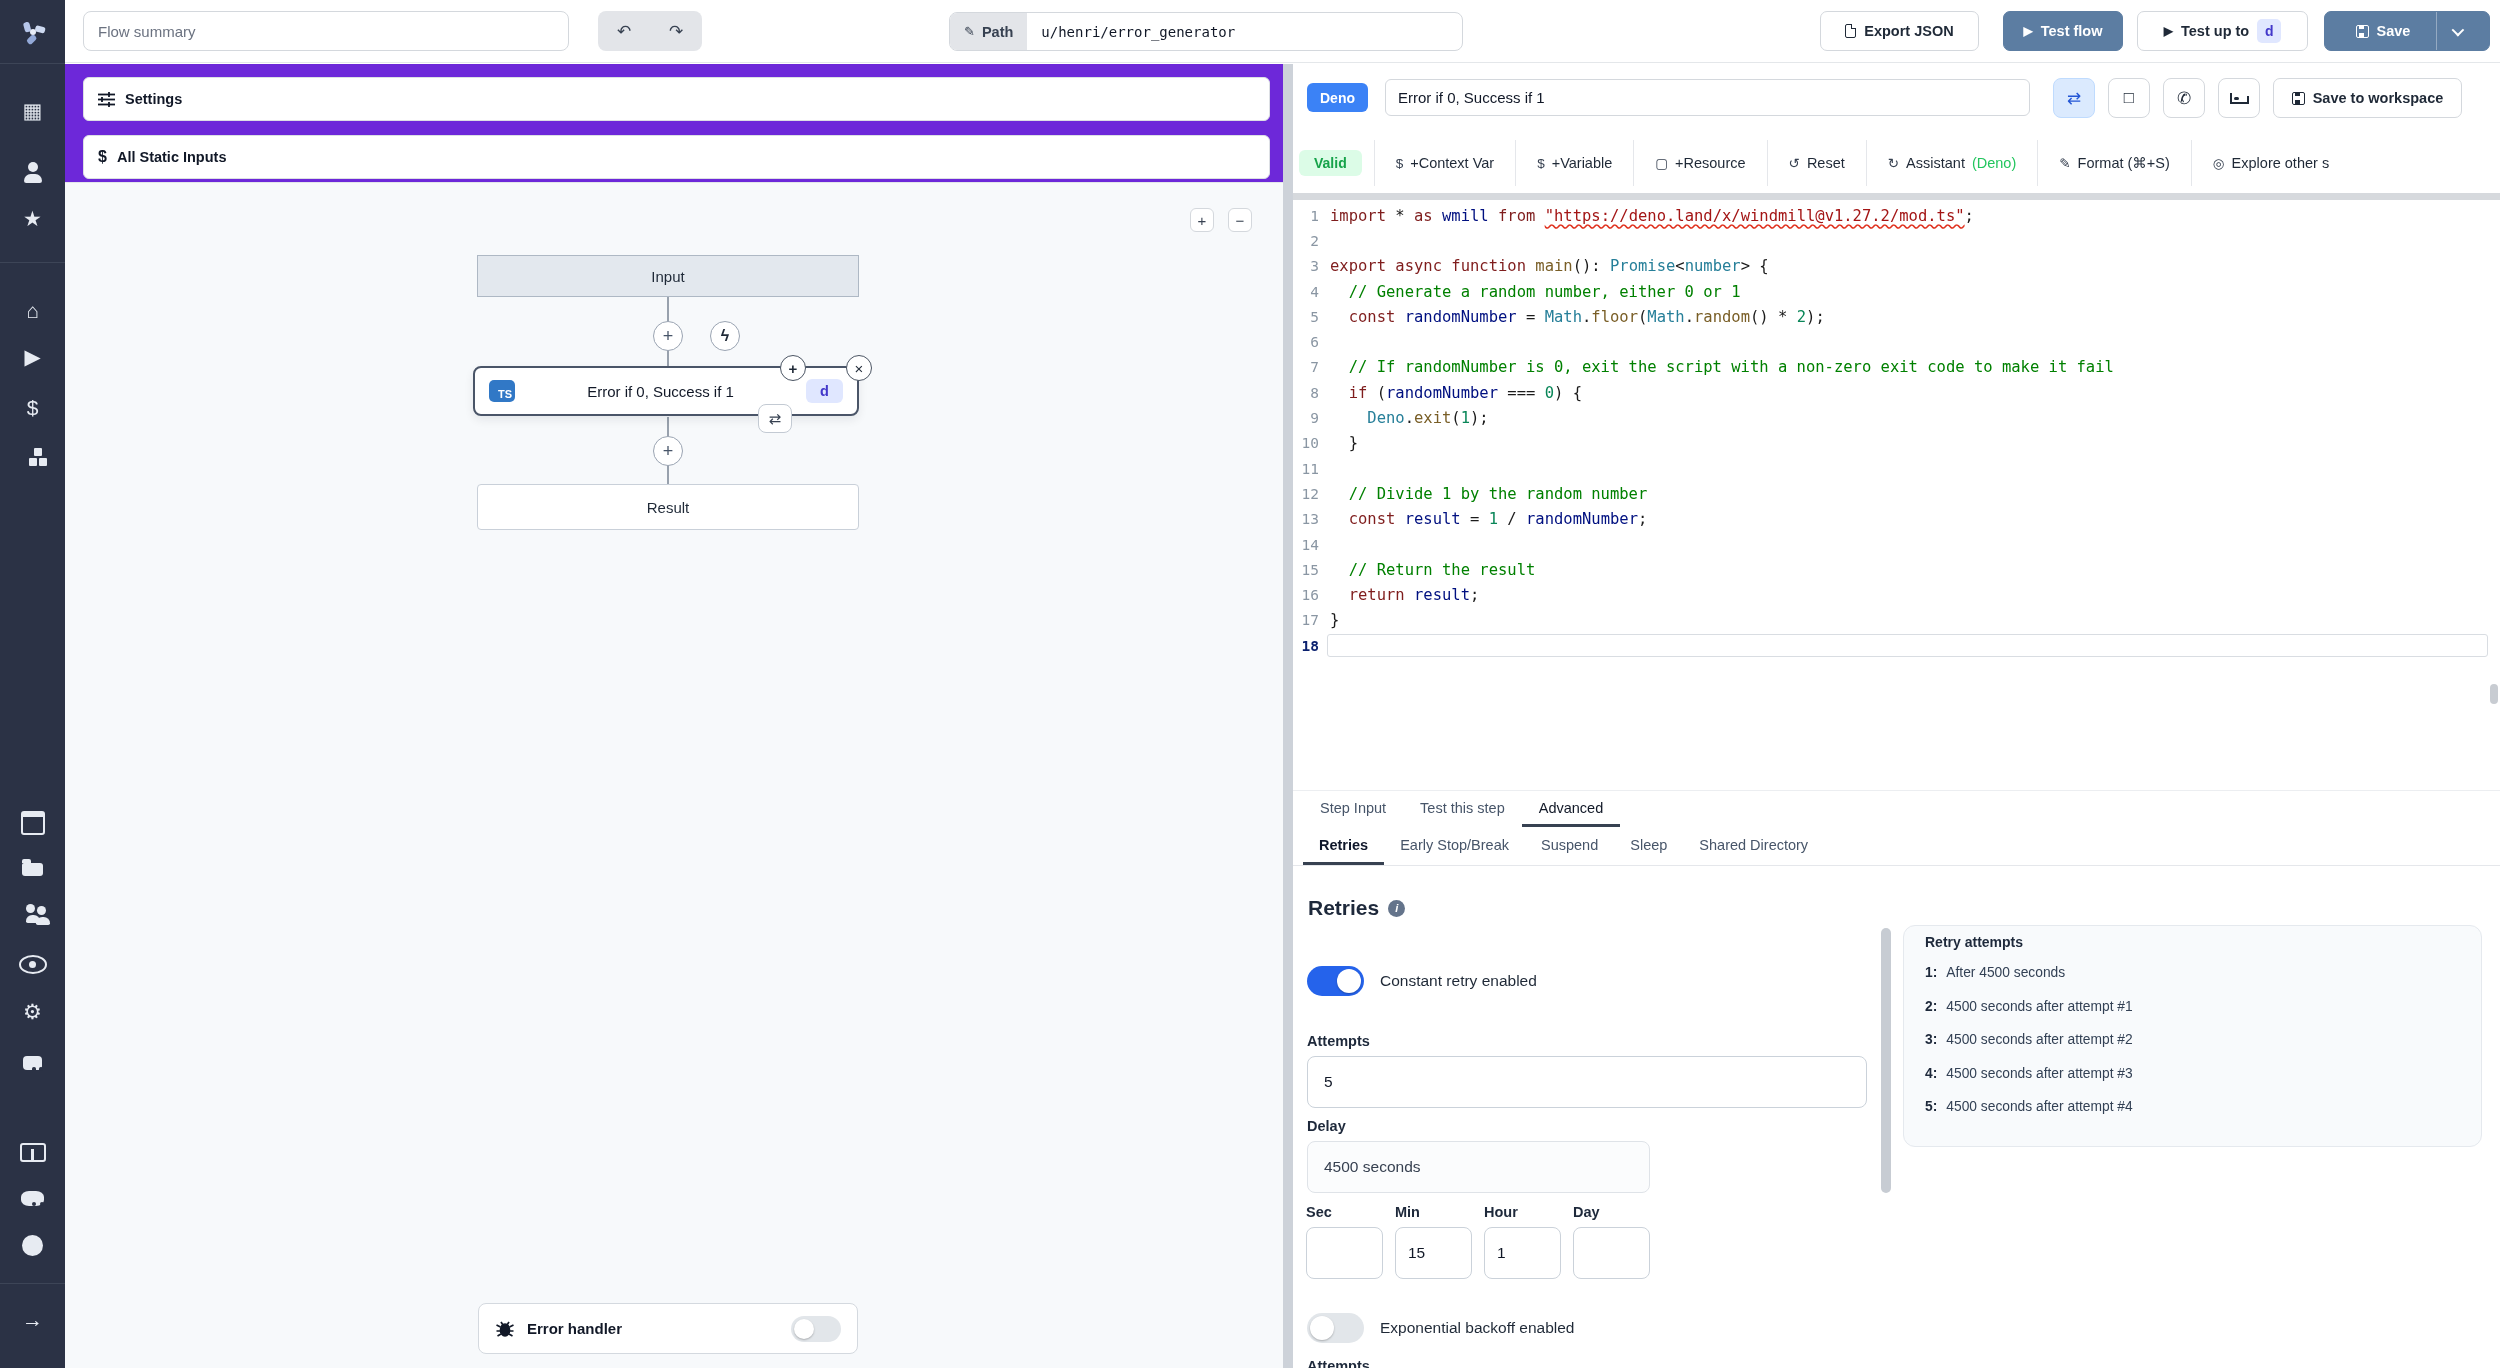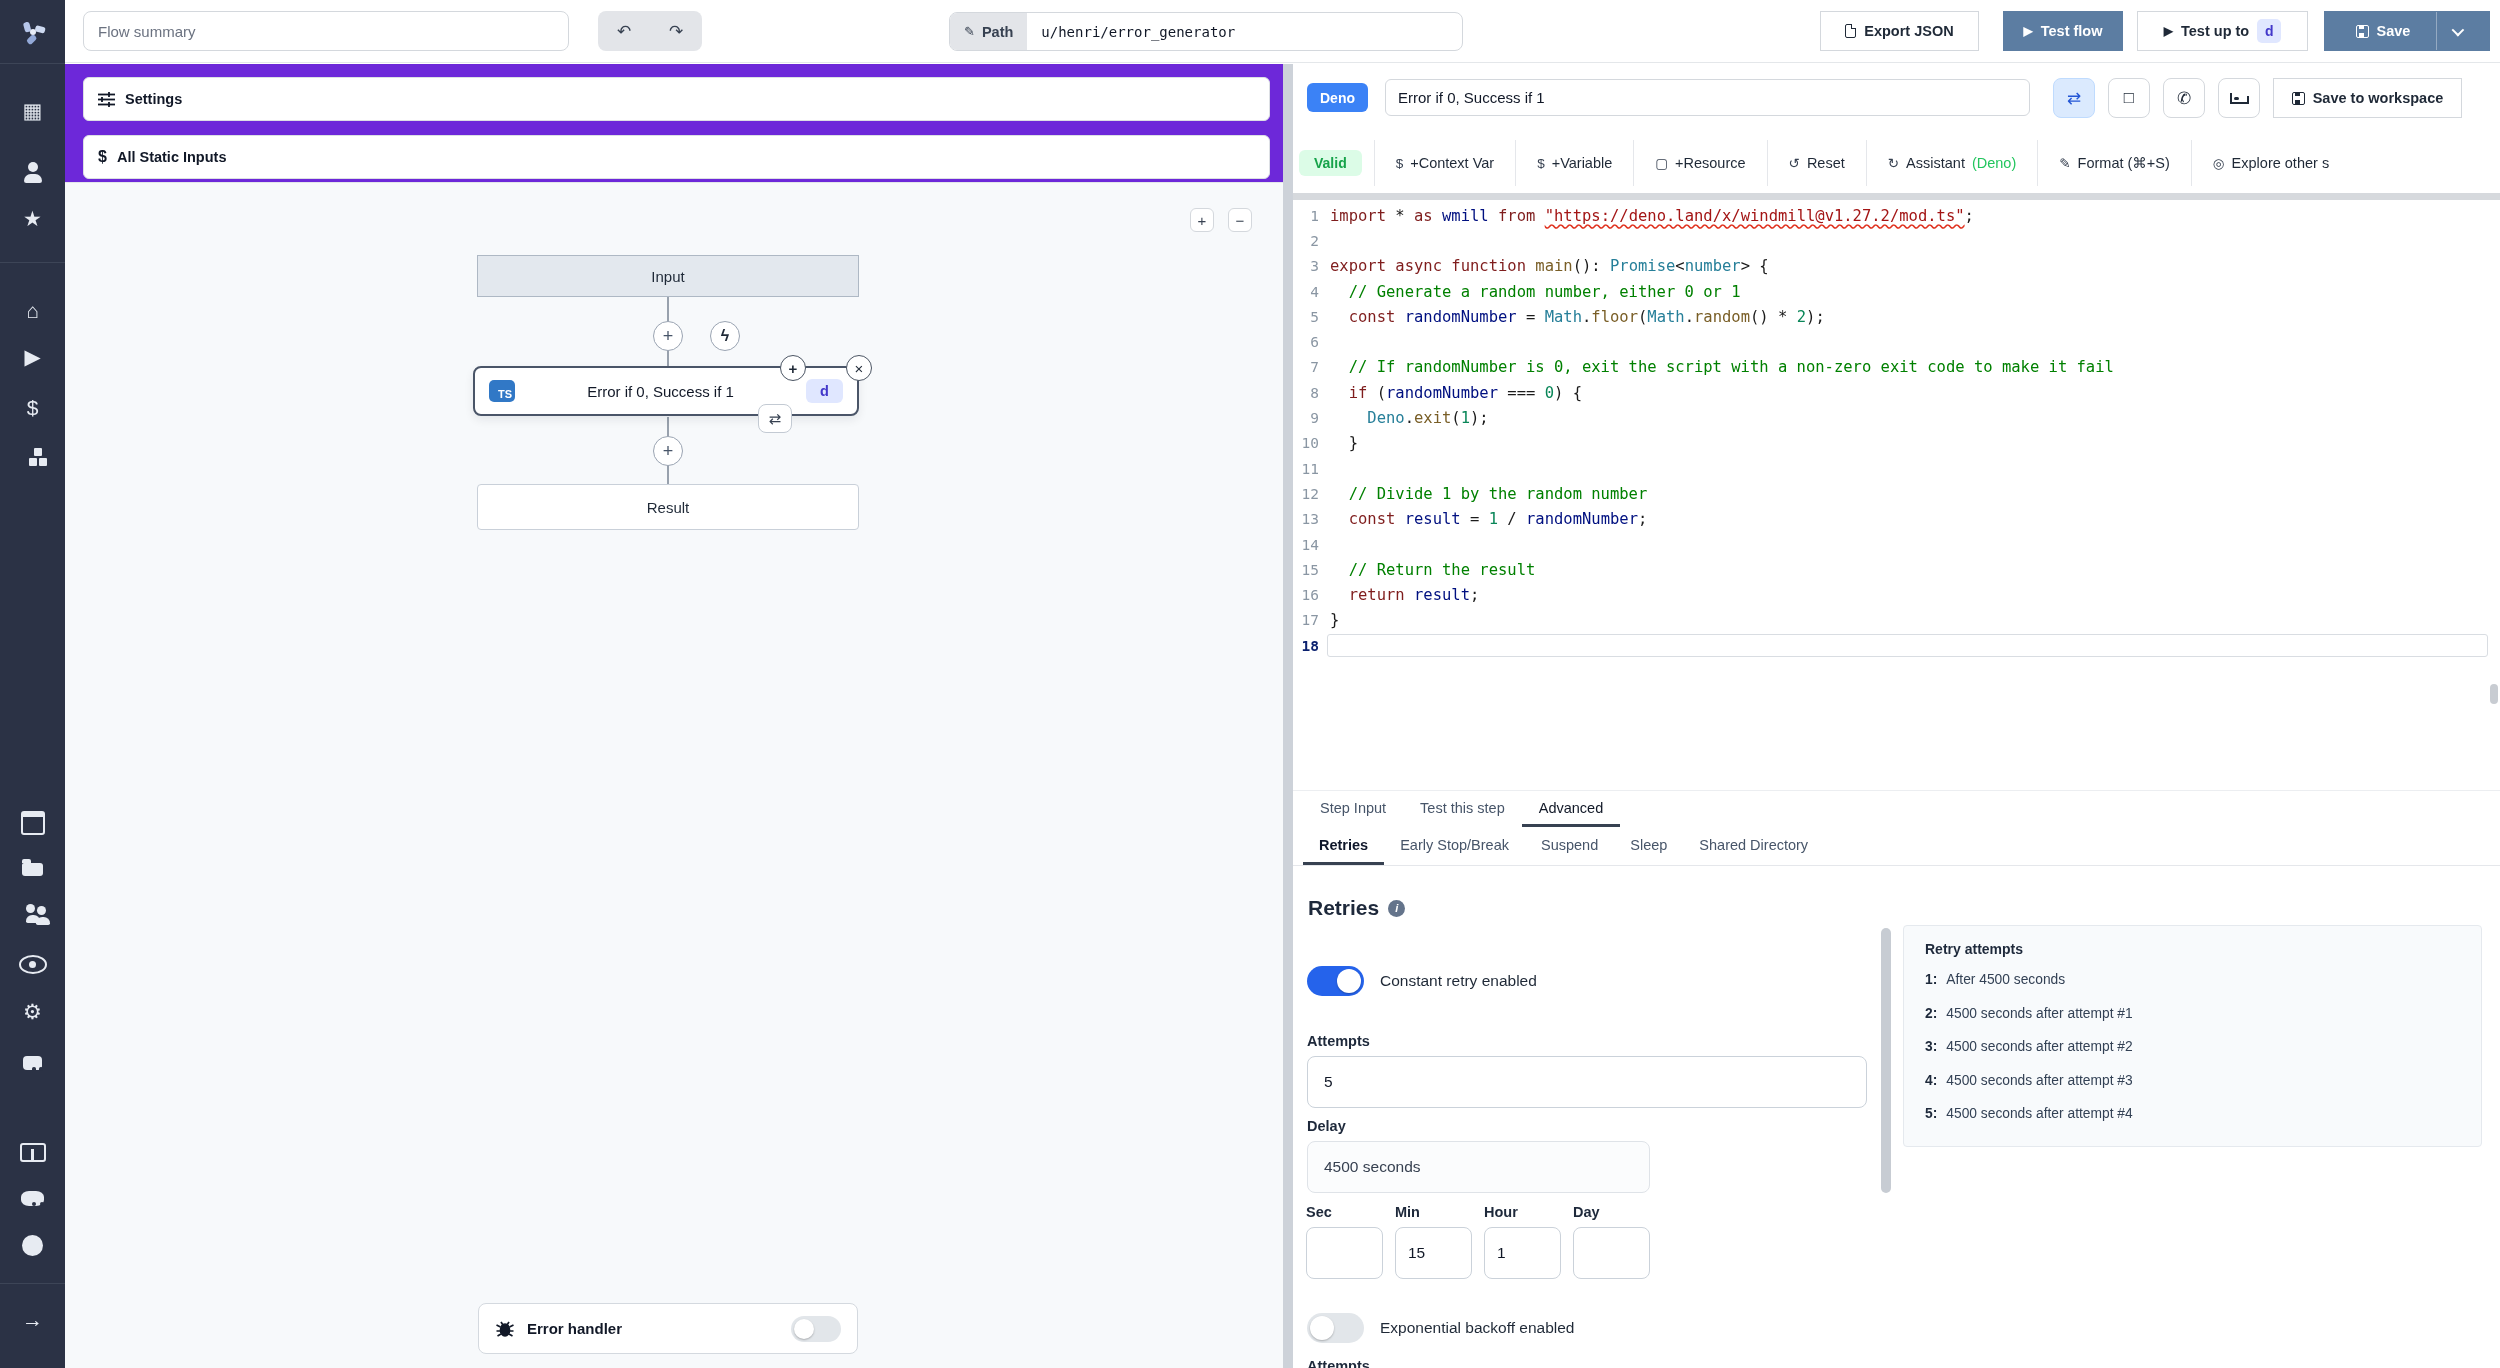--- a/index.html
+++ b/index.html
@@ -37,21 +37,21 @@
   
   .topbar { position:absolute; left:65px; top:0; right:0; height:63px; background:#fff; border-bottom:1px solid #e4e7ea; z-index:20; }
   .flow-summary { position:absolute; left:18px; top:11px; width:486px; height:40px; border:1px solid #d4d8dd; border-radius:8px; padding:0 14px; font-size:15px; color:#111827; outline:none; font-family:"Liberation Sans",sans-serif; }
   .flow-summary::placeholder { color:#6b7280; }
   .undo-grp { position:absolute; left:533px; top:11px; width:104px; height:40px; background:#e3e5e9; border-radius:8px; display:flex; align-items:center; justify-content:space-around; }
   .undo-grp span { font-size:17px; color:#374151; cursor:pointer; line-height:1; }
   .path-box { position:absolute; left:884px; top:12px; height:39px; width:514px; border:1px solid #d4d8dd; border-radius:8px; display:flex; overflow:hidden; background:#fff; }
   .path-left { background:#e3e5e9; display:flex; align-items:center; gap:7px; padding:0 14px; font-size:14.5px; font-weight:bold; color:#374151; }
   .path-left .pen { font-size:13px; font-weight:normal; }
   .path-val { display:flex; align-items:center; padding:0 14px; font-family:"DejaVu Sans Mono", monospace; font-size:14px; color:#111827; }
-  .tb-btn { position:absolute; top:11px; height:40px; border-radius:0; display:flex; align-items:center; justify-content:center; gap:8px; font-size:14.5px; font-weight:bold; cursor:pointer; }
+  .tb-btn { position:absolute; top:11px; height:40px; border-radius:7px; display:flex; align-items:center; justify-content:center; gap:8px; font-size:14.5px; font-weight:bold; cursor:pointer; }
   .btn-white { background:#fff; border:1px solid #d4d8dd; color:#1f2937; }
   .btn-blue { background:#5c7da2; border:1px solid #5c7da2; color:#fff; }
   .file-ic { display:inline-block; width:11px; height:14px; border:1.6px solid #1f2937; border-radius:2px; position:relative; }
   .file-ic::after { content:""; position:absolute; right:-1px; top:-1px; width:4px; height:4px; background:#fff; border-left:1.6px solid #1f2937; border-bottom:1.6px solid #1f2937; }
   .play { font-size:12px; }
   .d-chip { display:inline-flex; align-items:center; justify-content:center; width:24px; height:24px; background:#e0e7ff; color:#4338ca; border-radius:5px; font-size:14px; font-weight:bold; }
   .floppy { display:inline-block; width:13px; height:13px; border:1.8px solid #fff; border-radius:2px; position:relative; }
   .floppy::before { content:""; position:absolute; left:2px; top:-1px; width:5px; height:4px; background:#fff; }
   .floppy::after { content:""; position:absolute; left:2px; bottom:0; width:5px; height:4px; background:#fff; }
   .floppy.dark { border-color:#1f2937; }
@@ -131,21 +131,21 @@
   .info-ic { width:17px; height:17px; border-radius:50%; background:#64748b; color:#fff; font-size:11px; font-weight:bold; font-style:italic; display:flex; align-items:center; justify-content:center; cursor:pointer; }
   .tgl-row { position:absolute; left:14px; display:flex; align-items:center; gap:16px; font-size:15.5px; color:#1f2937; }
   .fld-label { position:absolute; left:14px; font-size:14.5px; font-weight:bold; color:#1e293b; }
   .txt-input { position:absolute; height:52px; border:1px solid #cbd2da; border-radius:8px; background:#fff; padding:0 16px; font-size:15.5px; color:#111827; outline:none; font-family:"Liberation Sans",sans-serif; }
   .txt-input.muted { background:#fbfcfd; border-color:#dfe3e8; color:#374151; }
   .unit { position:absolute; width:77px; }
   .unit .ul { font-size:14.5px; font-weight:bold; color:#1e293b; }
   .unit input { margin-top:7px; width:77px; height:52px; border:1px solid #cbd2da; border-radius:8px; padding:0 12px; font-size:15.5px; color:#111827; outline:none; font-family:"Liberation Sans",sans-serif; }
   .clip-label { position:absolute; left:14px; font-size:14.5px; font-weight:bold; color:#1e293b; }
   .rp-scrollbar { position:absolute; left:588px; top:62px; width:10px; height:265px; background:#c7ccd3; border-radius:5px; }
-  .ra-card { position:absolute; left:610px; top:59px; width:579px; height:222px; background:#f8fafc; border:1px solid #e5e9ee; border-radius:4px; padding:15px 21px; }
+  .ra-card { position:absolute; left:610px; top:59px; width:579px; height:222px; background:#f8fafc; border:1px solid #e5e9ee; border-radius:12px; padding:8px 21px; }
   .ra-title { font-size:14px; font-weight:bold; color:#1e293b; }
   .ra-item { display:flex; gap:9px; font-size:13.8px; color:#334155; height:33.5px; align-items:center; }
   .ra-item b { color:#1e293b; }
   .ra-list { margin-top:6px; }
 </style>
 </head>
 <body>
 
 <div class="screen">
 

